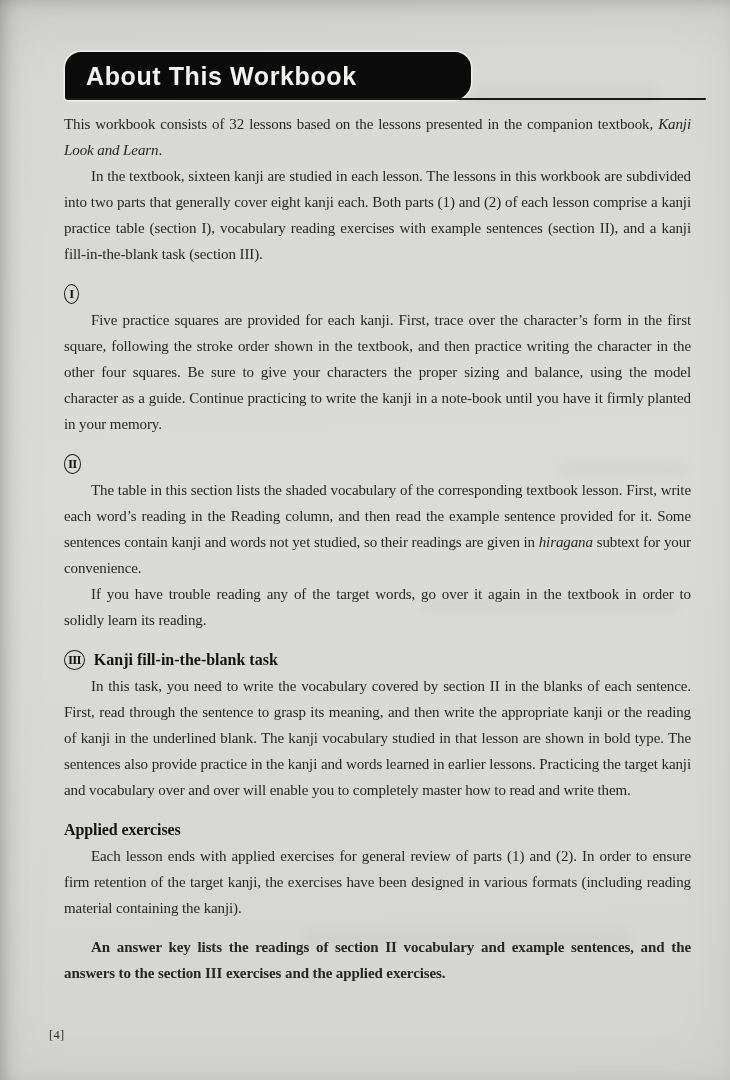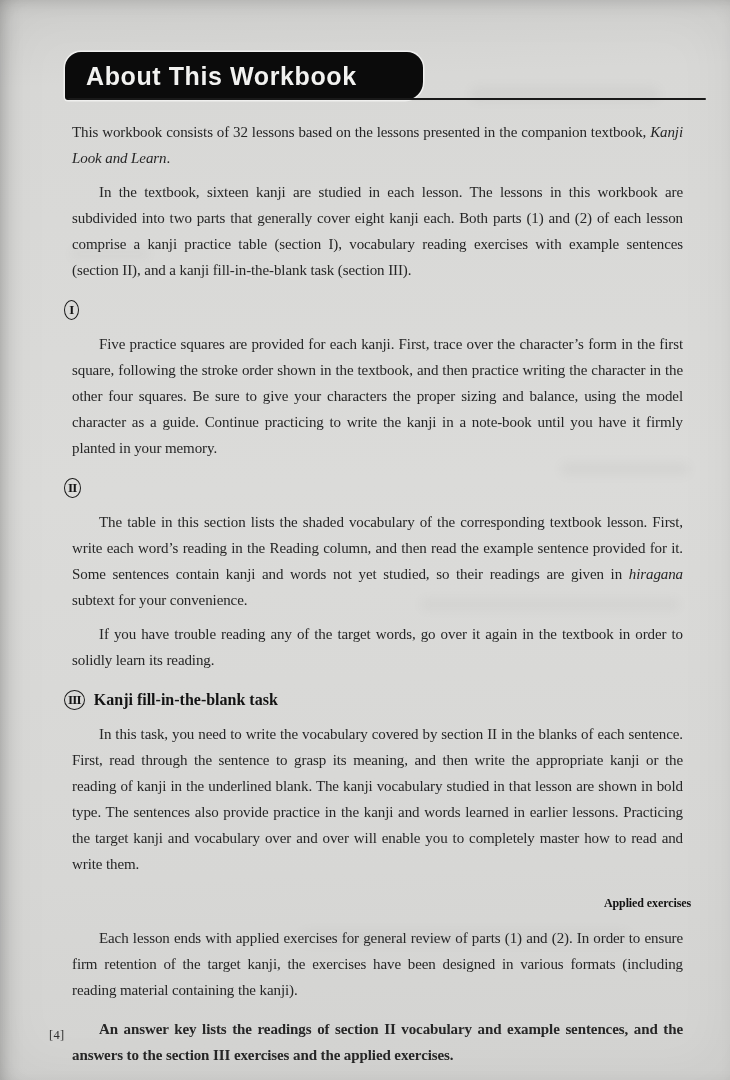--- a/index.html
+++ b/index.html
@@ -8,21 +8,21 @@
     width:730px;height:1080px;
     margin:0 auto;
     background:linear-gradient(178deg,#d0d0ce 0%,#d8d8d6 8%,#dbdbd9 45%,#d7d7d5 80%,#d3d3d1 100%);
     box-shadow:inset 14px 0 22px -14px rgba(0,0,0,.28), inset 0 10px 24px -16px rgba(0,0,0,.22), inset 0 0 60px rgba(0,0,0,.05);
     overflow:hidden;
     font-family:"Liberation Serif", serif;
     color:#262626;
   }
   
   .header-tab{
-    position:absolute;left:65px;top:52px;width:358px;height:48px;
+    position:absolute;left:65px;top:52px;width:406px;height:48px;
     background:#0b0b0b;
     border-radius:16px 16px 18px 3px;
     display:flex;align-items:center;
     padding-left:21px;box-sizing:border-box;
     box-shadow:0 0 0 1.5px rgba(245,245,243,.85);
   }
   .header-tab .tab-title{
     font-family:"Liberation Sans", sans-serif;
     font-weight:700;font-size:25px;color:#f2f2f0;
     letter-spacing:.6px;white-space:nowrap;
@@ -30,43 +30,43 @@
   .header-rule{
     position:absolute;left:68px;top:98px;width:638px;height:2px;
     background:#191919;border-radius:1px;
   }
   
   .content{
     position:absolute;top:111px;left:64px;width:627px;
     font-size:15px;line-height:26px;
     letter-spacing:-0.1px;
   }
-  .content p{margin:8px;text-align:justify;}
+  .content p{margin:0;text-align:justify;}
   .indent{text-indent:27px;}
   .it{font-style:italic;}
   .sec{margin-top:13px;}
   .sec-head{
     margin:0;display:flex;align-items:center;gap:9px;
     height:27px;font-size:16px;
   }
   .circle{
     display:inline-flex;align-items:center;justify-content:center;
     min-width:15px;height:20px;padding:0 3px;
     border:1.6px solid #1c1c1c;border-radius:50%;
     box-sizing:border-box;flex:0 0 auto;
   }
   .circle .num{
     font-family:"Liberation Serif", serif;
     font-size:13px;line-height:1;letter-spacing:-0.8px;color:#141414;
     transform:translateY(-0.5px);
   }
   .sec-title{font-weight:700;color:#131313;letter-spacing:0;}
   .sub-head{
-    margin:11px 0 0;font-weight:700;font-size:12px;color:#131313;
-    height:27px;line-height:27px;text-align:right;
+    margin:11px 0 0;font-weight:700;font-size:16px;color:#131313;
+    height:27px;line-height:27px;
   }
   .closing{margin-top:13px !important;font-weight:bold;}
   .footer{
     position:absolute;left:49px;top:1028px;
     font-size:12.5px;color:#2e2e2e;letter-spacing:.3px;
   }
   
   .ghost{position:absolute;background:#6f6f6d;opacity:.06;filter:blur(5px);border-radius:8px;pointer-events:none;}
   .g1{left:470px;top:86px;width:190px;height:16px;}
   .g2{left:560px;top:462px;width:130px;height:14px;}

